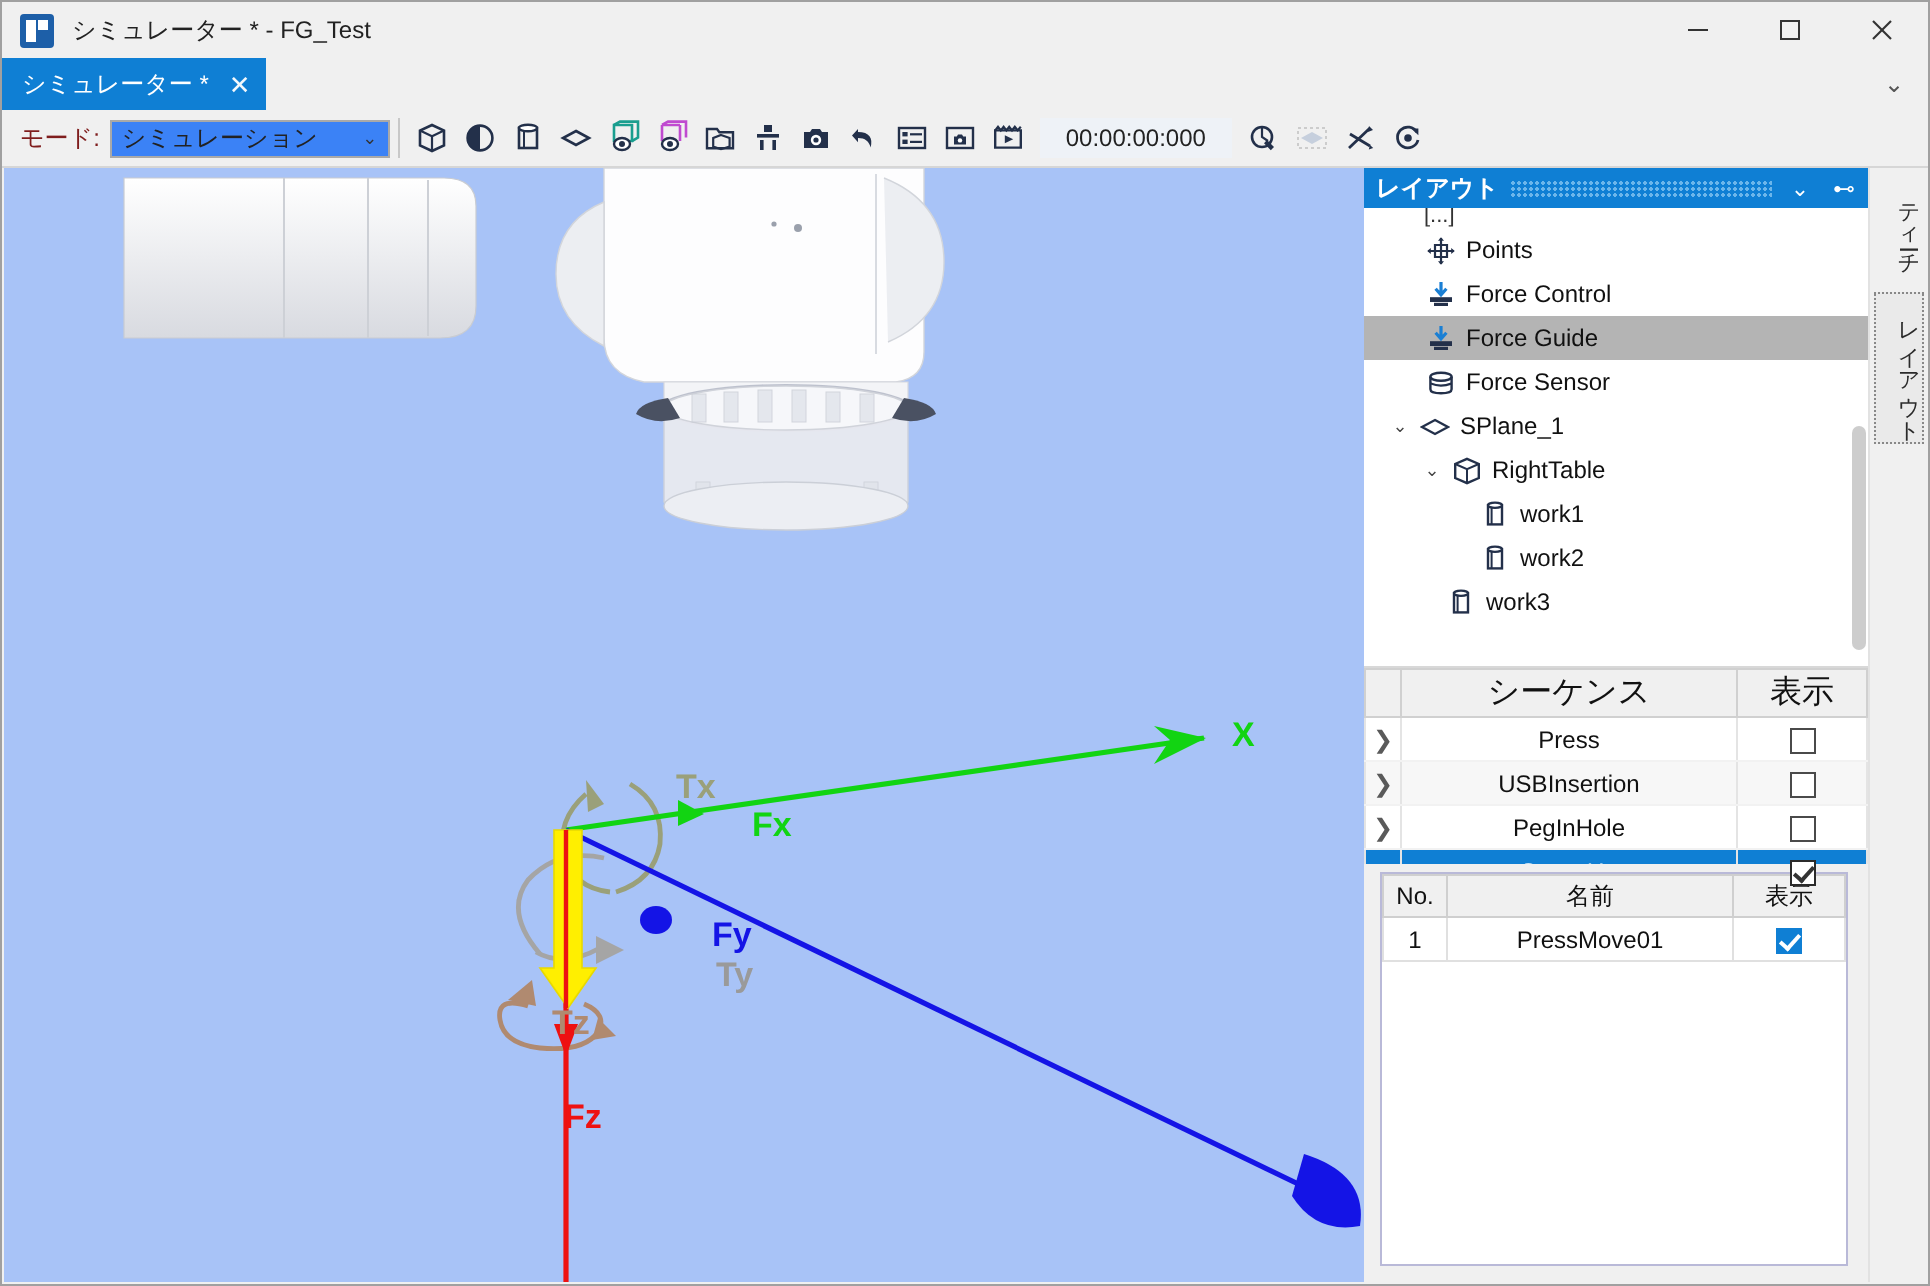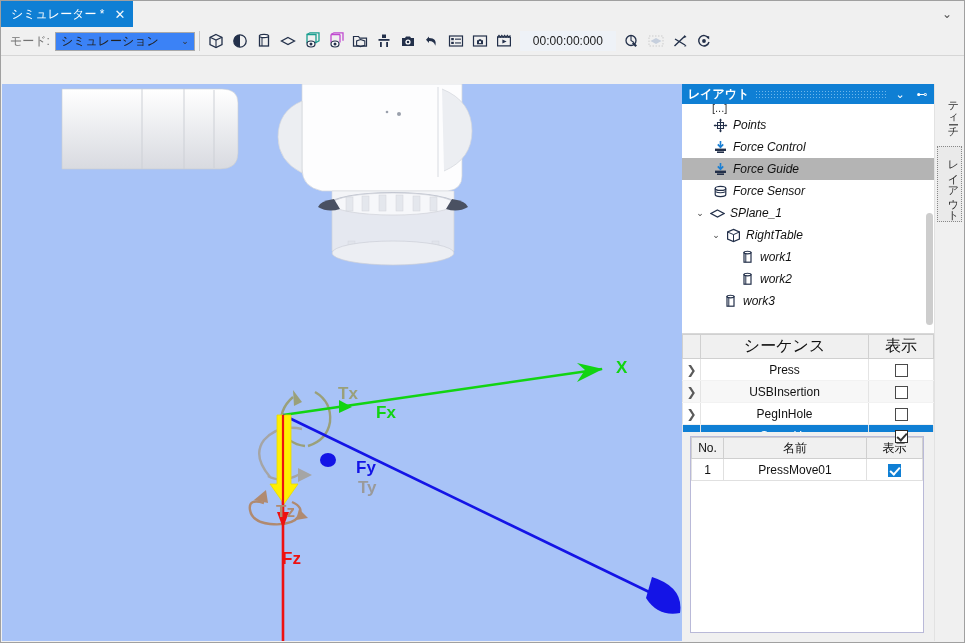--- a/index.html
+++ b/index.html
@@ -28,21 +28,21 @@
   .tabstrip{height:26px;background:#f0f0f0;display:flex;align-items:center;position:relative;}
   .doctab{height:26px;background:#0f7fd4;color:#fff;display:flex;align-items:center;
           padding:0 8px 0 10px;font-size:12px;gap:10px;}
   .doctab .x{font-size:13px;line-height:1;color:#fff;opacity:.95;}
   .tabstrip .rest{flex:1;height:26px;background:#f0f0f0;}
   .tab-chevron{width:34px;height:26px;display:flex;align-items:center;justify-content:center;color:#555;}
 
   
   .toolbar{height:28px;background:#f0f0f0;display:flex;align-items:center;
            padding:0 2px;border-bottom:1px solid #d6d6d6;gap:0;}
-  .tb-label{font-size:12px;margin:0 5px 0 7px;color:#737373;}
+  .tb-label{font-size:12px;margin:0 5px 0 7px;color:#7f1d1d;}
   .combo{width:140px;height:19px;border:1px solid #a9a9a9;background:#3b82f6;
          display:flex;align-items:center;font-size:12px;color:#222;padding:0 2px 0 5px;box-sizing:border-box;}
   .combo .cval{flex:1;overflow:hidden;white-space:nowrap;}
   .combo .carr{width:14px;text-align:center;font-size:9px;color:#333;}
   .tbsep{width:1px;height:20px;background:#c8c8c8;margin:0 4px;}
   .tbtn{width:24px;height:24px;display:flex;align-items:center;justify-content:center;flex:none;}
   .tbtn svg{display:block;}
   .timefield{height:20px;min-width:96px;background:#eef2f7;border:1px solid #eef2f7;
              display:flex;align-items:center;justify-content:center;font-size:12px;color:#222;
              margin:0 4px;padding:0 6px;box-sizing:border-box;text-align:center;}
@@ -69,21 +69,21 @@
       background-size:3px 3px;opacity:.85;}
   .ph-ico{width:16px;text-align:center;color:#fff;font-size:11px;}
 
   .tree{flex:none;height:229px;background:#fff;position:relative;overflow:hidden;
         border-bottom:1px solid #d8d8d8;}
   .trow{height:22px;display:flex;align-items:center;font-size:12px;color:#111;
         padding-left:4px;box-sizing:border-box;white-space:nowrap;}
   .trow.sel{background:#b4b4b4;}
   .twist{width:14px;text-align:center;color:#444;font-size:9px;flex:none;}
   .tico{width:20px;display:flex;align-items:center;justify-content:center;flex:none;}
-  .tlabel{padding-left:3px;font-style:italic;}
+  .tlabel{padding-left:3px;}
   .tree-scroll{position:absolute;right:1px;top:1px;width:7px;bottom:1px;}
   .tree-thumb{position:absolute;right:0;top:108px;width:7px;height:112px;background:#cdcdcd;border-radius:4px;}
   .cutrow{height:10px;overflow:hidden;display:flex;align-items:flex-end;padding-left:30px;color:#333;font-size:11px;}
 
   
   .seqgrid{flex:none;height:97px;background:#fff;border-bottom:1px solid #d8d8d8;}
   .gtable{width:100%;border-collapse:collapse;table-layout:fixed;font-size:12px;}
   .gtable th{height:17px;background:#f0f0f0;border:1px solid #d0d0d0;font-weight:normal;
              color:#111;font-size:16px;}
   .gtable td{height:19px;border-left:1px solid #e4e4e4;border-right:1px solid #e4e4e4;
@@ -112,20 +112,42 @@
 
   
   .vp-svg{position:absolute;left:0;top:0;}
   .axlabel{font-family:"Liberation Sans",sans-serif;font-size:17px;font-weight:bold;}
 </style>
 </head>
 <body>
 
 <div class="app">
 
+  <div class="titlebar">
+    <div class="app-icon"></div>
+    <div class="title-text">シミュレーター * - FG_Test</div>
+    <div class="winbtns">
+      <div class="winbtn">
+        <svg width="12" height="12" viewBox="0 0 12 12">
+            <line x1="1" y1="6" x2="11" y2="6" stroke="#333" stroke-width="1"></line>
+          </svg>
+      </div>
+      <div class="winbtn">
+        <svg width="12" height="12" viewBox="0 0 12 12">
+            <rect x="1.5" y="1.5" width="9" height="9" fill="none" stroke="#333" stroke-width="1"></rect>
+          </svg>
+      </div>
+      <div class="winbtn">
+        <svg width="12" height="12" viewBox="0 0 12 12">
+            <line x1="1.5" y1="1.5" x2="10.5" y2="10.5" stroke="#333" stroke-width="1.1"></line>
+            <line x1="10.5" y1="1.5" x2="1.5" y2="10.5" stroke="#333" stroke-width="1.1"></line>
+          </svg>
+      </div>
+    </div>
+  </div>
 
   <div class="tabstrip">
     <div class="doctab">
       <span>シミュレーター *</span>
       <span class="x">✕</span>
     </div>
     <div class="rest"></div>
     <div class="tab-chevron">⌄</div>
   </div>
 

